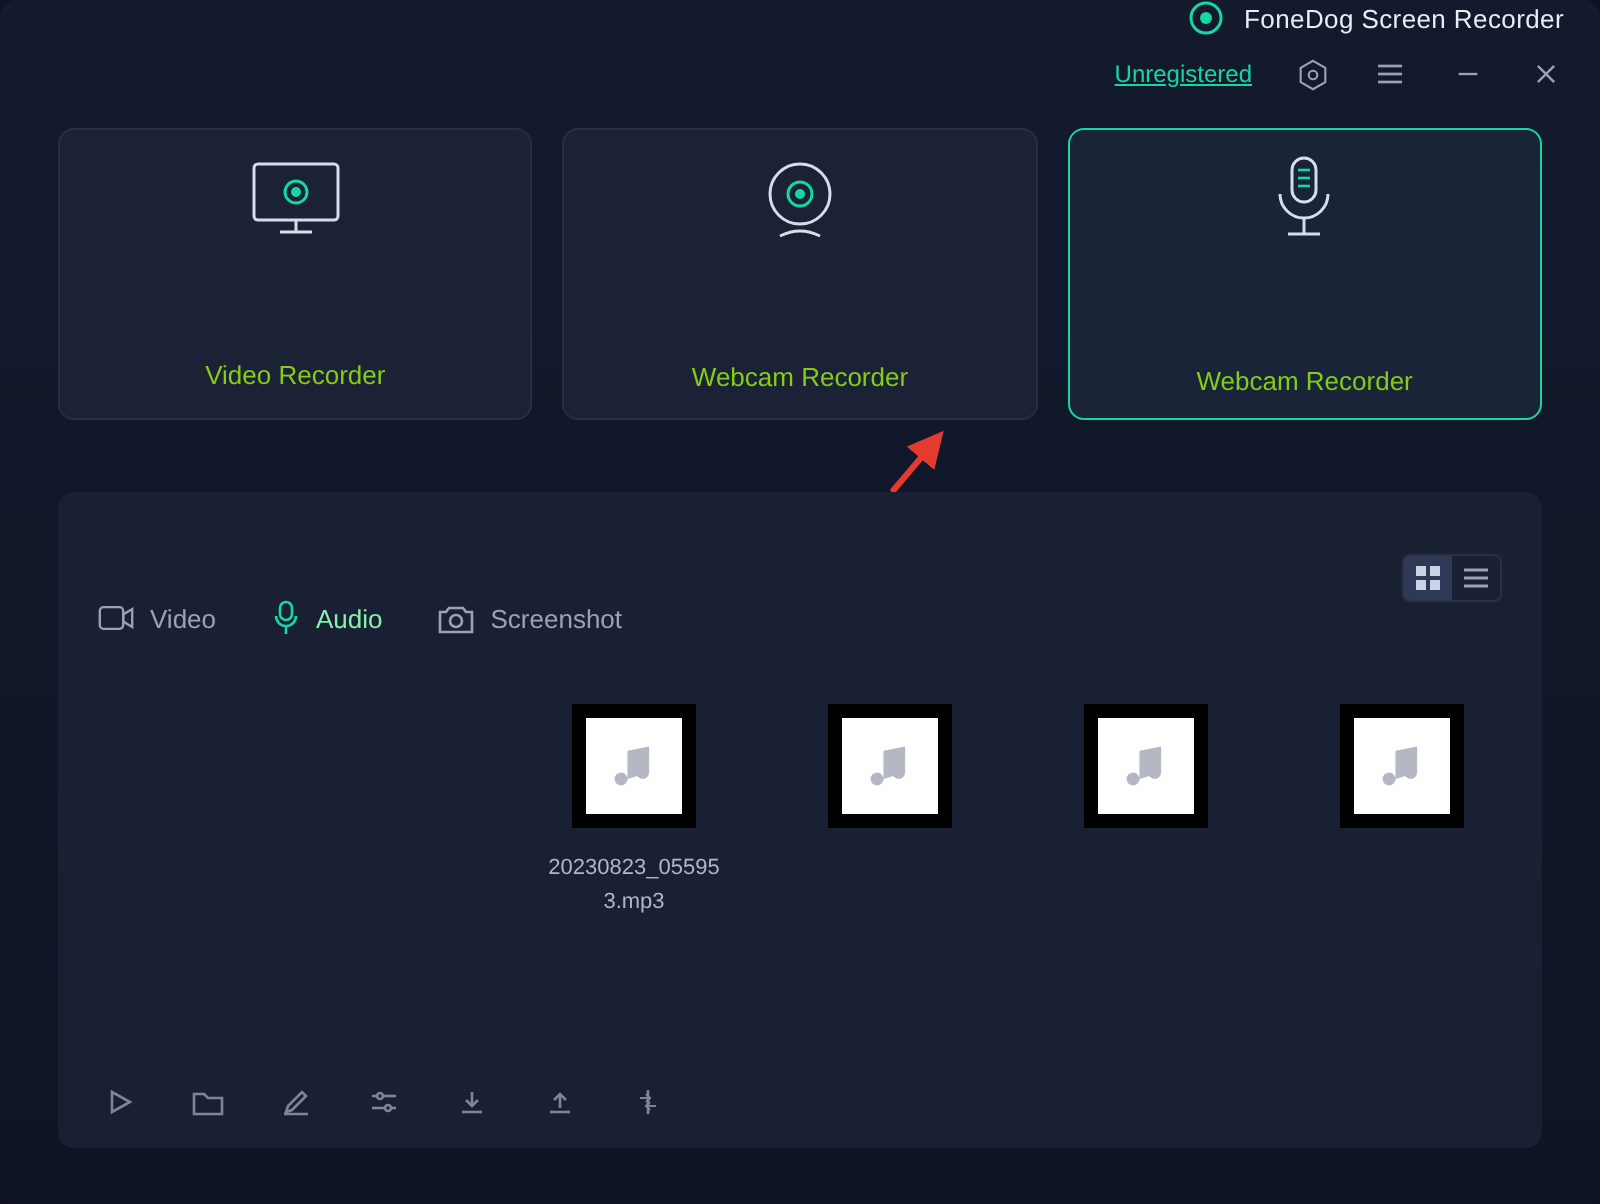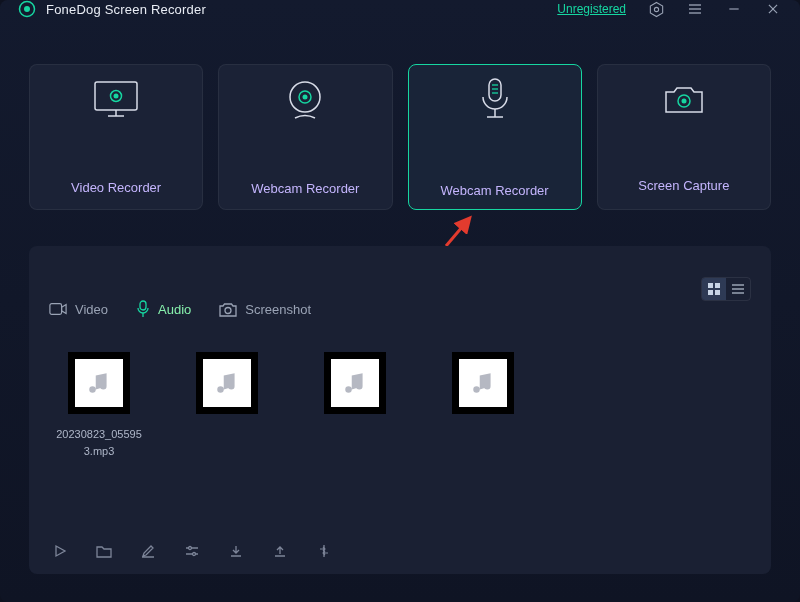--- a/index.html
+++ b/index.html
@@ -17,23 +17,24 @@
     height: 602px;
     background: linear-gradient(180deg, #131a2e 0%, #0f1424 100%);
     border-radius: 8px;
     padding: 0;
     position: relative;
     overflow: hidden;
   }
   
   .titlebar {
     display: flex;
-    align-items: flex-start;
+    align-items: flex-end;
     height: 46px;
     padding: 0 18px;
+    flex-direction: column;
   }
   .logo {
     display: flex;
     align-items: center;
     gap: 10px;
     font-size: 13px;
     color: #e8ecf4;
     letter-spacing: 0.2px;
   }
   .logo-icon {
@@ -80,21 +81,21 @@
     justify-content: center;
     gap: 20px;
     cursor: pointer;
   }
   .card.active {
     border: 1px solid #16d6a1;
     background: #192438;
   }
   .card-label {
     font-size: 13px;
-    color: #c4b5fd;
+    color: #84cc16;
     margin-top: 40px;
   }
   
   .arrow {
     position: absolute;
     left: 440px;
     top: 212px;
     pointer-events: none;
   }
   
@@ -144,20 +145,21 @@
     color: #9aa3b5;
   }
   .view-btn.active {
     background: #2e3a55;
     color: #c8d4e6;
   }
   .files {
     display: flex;
     gap: 36px;
     padding: 26px 24px 0 24px;
+    justify-content: flex-end;
   }
   .file {
     display: flex;
     flex-direction: column;
     align-items: center;
     width: 92px;
     cursor: pointer;
   }
   .thumb {
     width: 62px;
@@ -280,30 +282,20 @@
           <line x1="15" y1="12" x2="21" y2="12" stroke="#16d6a1" stroke-width="1.3"></line>
           <line x1="15" y1="16" x2="21" y2="16" stroke="#16d6a1" stroke-width="1.3"></line>
           <path d="M6 20 a12 12 0 0 0 24 0" fill="none" stroke="#d8dce8" stroke-width="1.5"></path>
           <line x1="18" y1="32" x2="18" y2="40" stroke="#d8dce8" stroke-width="1.5"></line>
           <line x1="10" y1="40" x2="26" y2="40" stroke="#d8dce8" stroke-width="1.5"></line>
         </svg>
       </span>
       <span class="card-label">Webcam Recorder</span>
     </div>
 
-    <div class="card">
-      <span>
-        <svg width="44" height="36" viewBox="0 0 44 36">
-          <path d="M4 10 h8 l3 -4 h14 l3 4 h8 v20 h-36 z" fill="none" stroke="#d8dce8" stroke-width="1.5"></path>
-          <circle cx="22" cy="19" r="6" fill="none" stroke="#16d6a1" stroke-width="1.5"></circle>
-          <circle cx="22" cy="19" r="2.5" fill="#16d6a1"></circle>
-        </svg>
-      </span>
-      <span class="card-label">Screen Capture</span>
-    </div>
   </div>
 
   <svg class="arrow" width="40" height="40">
     <defs>
       <marker id="arrowhead" markerWidth="6" markerHeight="6" refX="4" refY="3" orient="auto">
         <path d="M0,0 L6,3 L0,6 Z" fill="#e33b2e"></path>
       </marker>
     </defs>
     <line x1="6" y1="34" x2="28" y2="8" stroke="#e33b2e" stroke-width="3" marker-end="url(#arrowhead)"></line>
   </svg>

